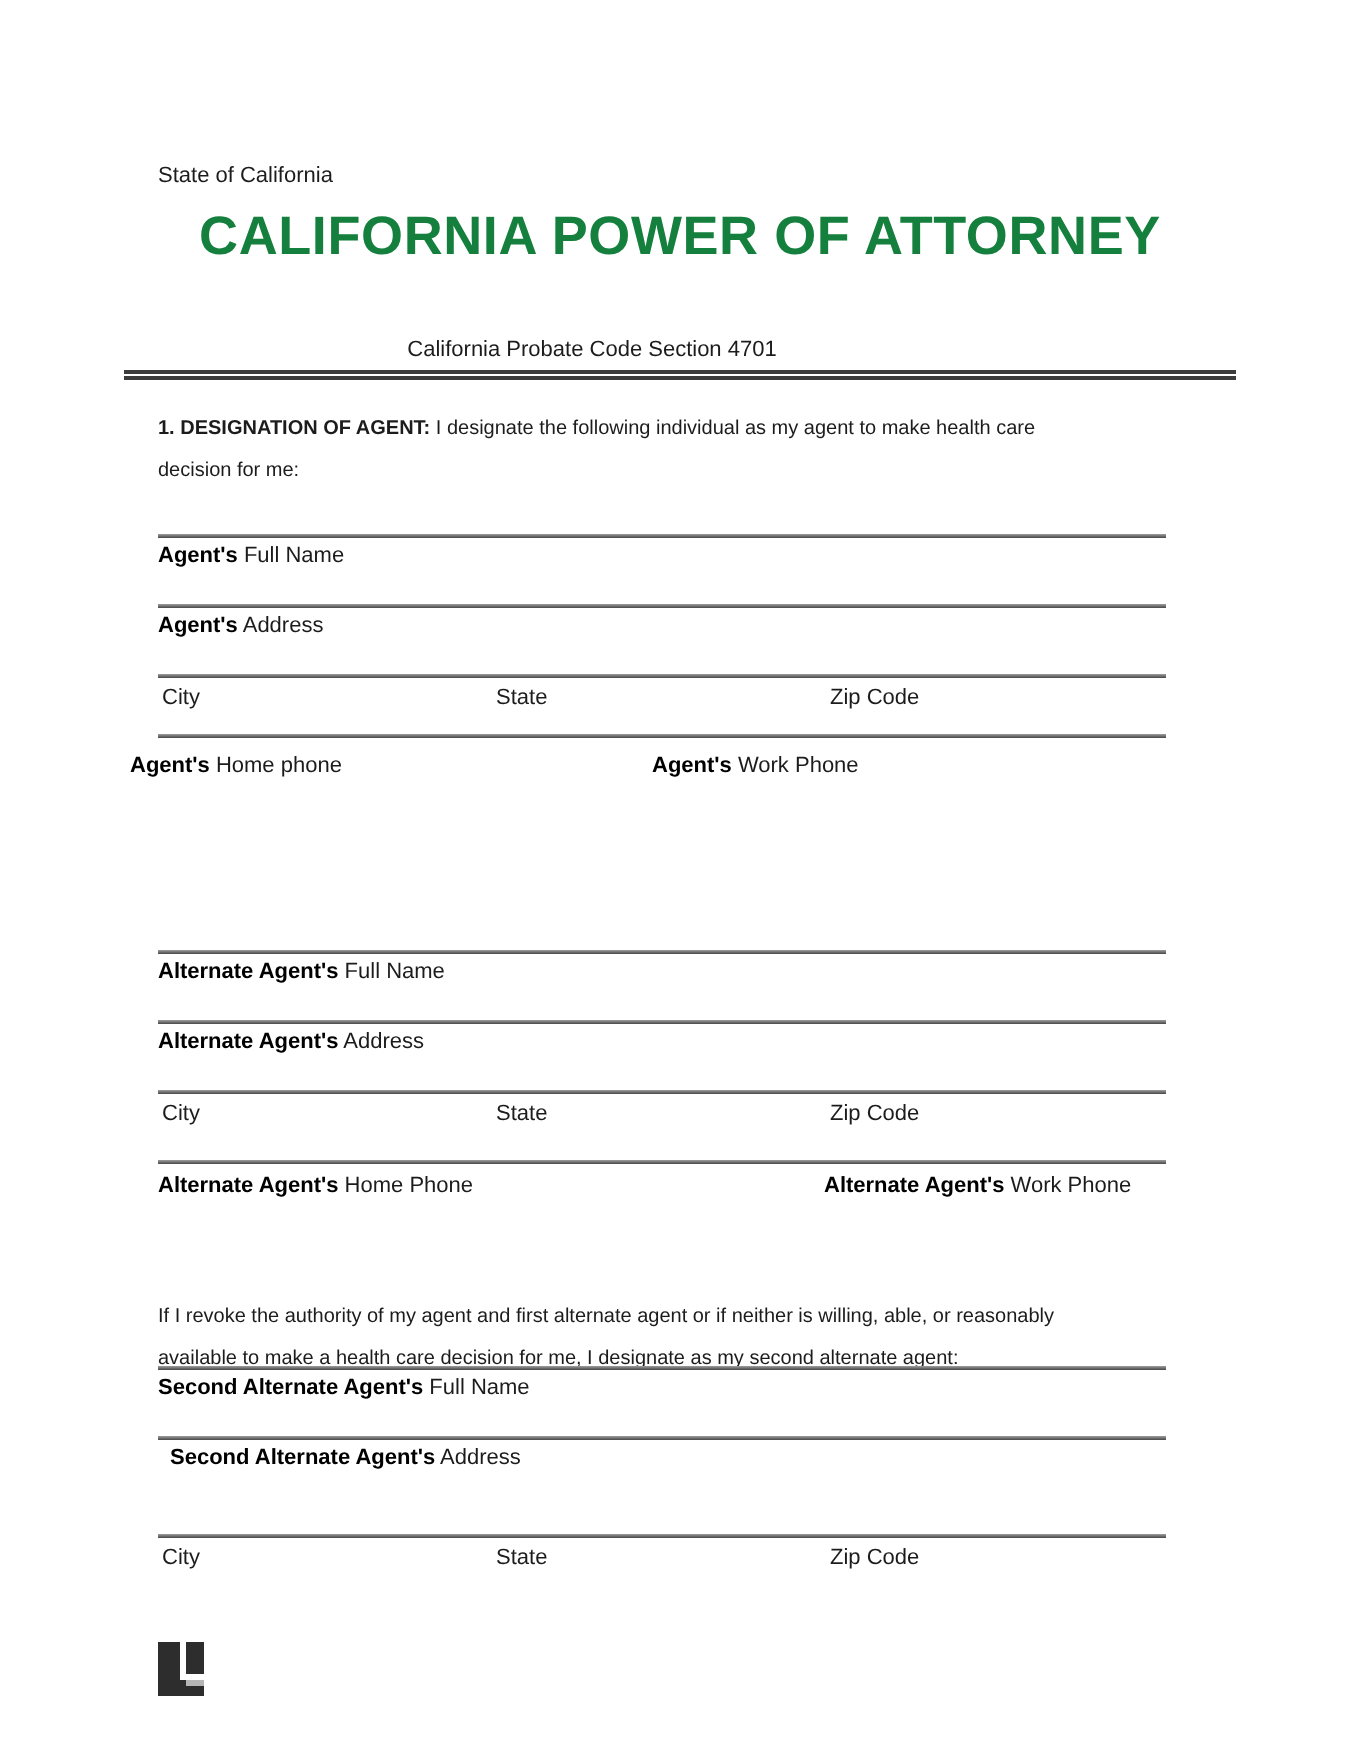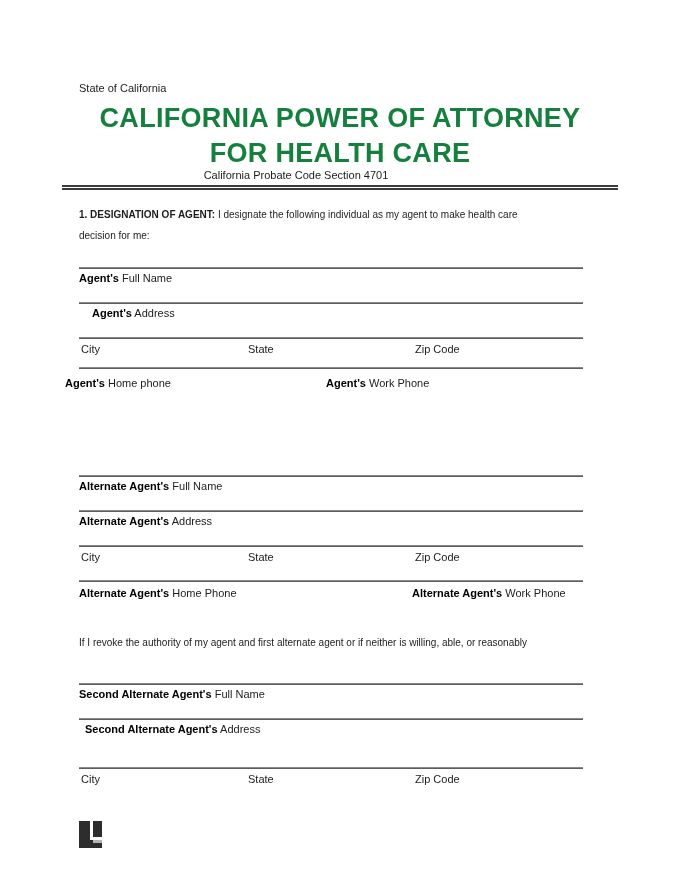--- a/index.html
+++ b/index.html
@@ -27,34 +27,33 @@
   .logo .cuth{position:absolute;left:11px;top:16px;width:12px;height:3px;background:#fff;}
   .logo .gry{position:absolute;left:14px;top:19px;width:9px;height:3px;background:#b5b5b5;}
 </style>
 </head>
 <body>
 
 <div class="page">
 
   <div class="state">State of California</div>
   <div class="title title1">CALIFORNIA POWER OF ATTORNEY</div>
-  <div class="title title2">FOR HEALTH CARE</div>
   <div class="subtitle">California Probate Code Section 4701</div>
   <div class="divider"></div>
 
   <div class="para" style="top:204px">
     <div class="pline"><b>1. DESIGNATION OF AGENT:</b><span> I designate the following individual as my agent to make health care</span></div>
     <div class="pline">decision for me:</div>
   </div>
 
   <div class="fline" style="top:267px"></div>
   <div class="label" style="left:79px;top:272px"><b>Agent's</b><span> Full Name</span></div>
 
   <div class="fline" style="top:302px"></div>
-  <div class="label" style="left:92px;top:307px"><b>Agent's</b><span> Address</span></div>
+  <div class="label" style="left:79px;top:307px"><b>Agent's</b><span> Address</span></div>
 
   <div class="fline" style="top:337px"></div>
   <div class="label" style="left:81px;top:343px">City</div>
   <div class="label" style="left:248px;top:343px">State</div>
   <div class="label" style="left:415px;top:343px">Zip Code</div>
 
   <div class="fline" style="top:367px"></div>
   <div class="label" style="left:65px;top:377px"><b>Agent's</b><span> Home phone</span></div>
   <div class="label" style="left:326px;top:377px"><b>Agent's</b><span> Work Phone</span></div>
 
@@ -67,22 +66,23 @@
 
   <div class="fline" style="top:545px"></div>
   <div class="label" style="left:81px;top:551px">City</div>
   <div class="label" style="left:248px;top:551px">State</div>
   <div class="label" style="left:415px;top:551px">Zip Code</div>
 
   <div class="fline" style="top:580px"></div>
   <div class="label" style="left:79px;top:587px"><b>Alternate Agent's</b><span> Home Phone</span></div>
   <div class="label" style="left:412px;top:587px"><b>Alternate Agent's</b><span> Work Phone</span></div>
 
-  <div class="para" style="top:632px">
+  <div class="para" style="top:648px">
     <div class="pline">If I revoke the authority of my agent and first alternate agent or if neither is willing, able, or reasonably</div>
+    <div class="pline">available to make a health care decision for me, I designate as my second alternate agent:</div>
   </div>
 
   <div class="fline" style="top:683px"></div>
   <div class="label" style="left:79px;top:688px"><b>Second Alternate Agent's</b><span> Full Name</span></div>
 
   <div class="fline" style="top:718px"></div>
   <div class="label" style="left:85px;top:723px"><b>Second Alternate Agent's</b><span> Address</span></div>
 
   <div class="fline" style="top:767px"></div>
   <div class="label" style="left:81px;top:773px">City</div>

